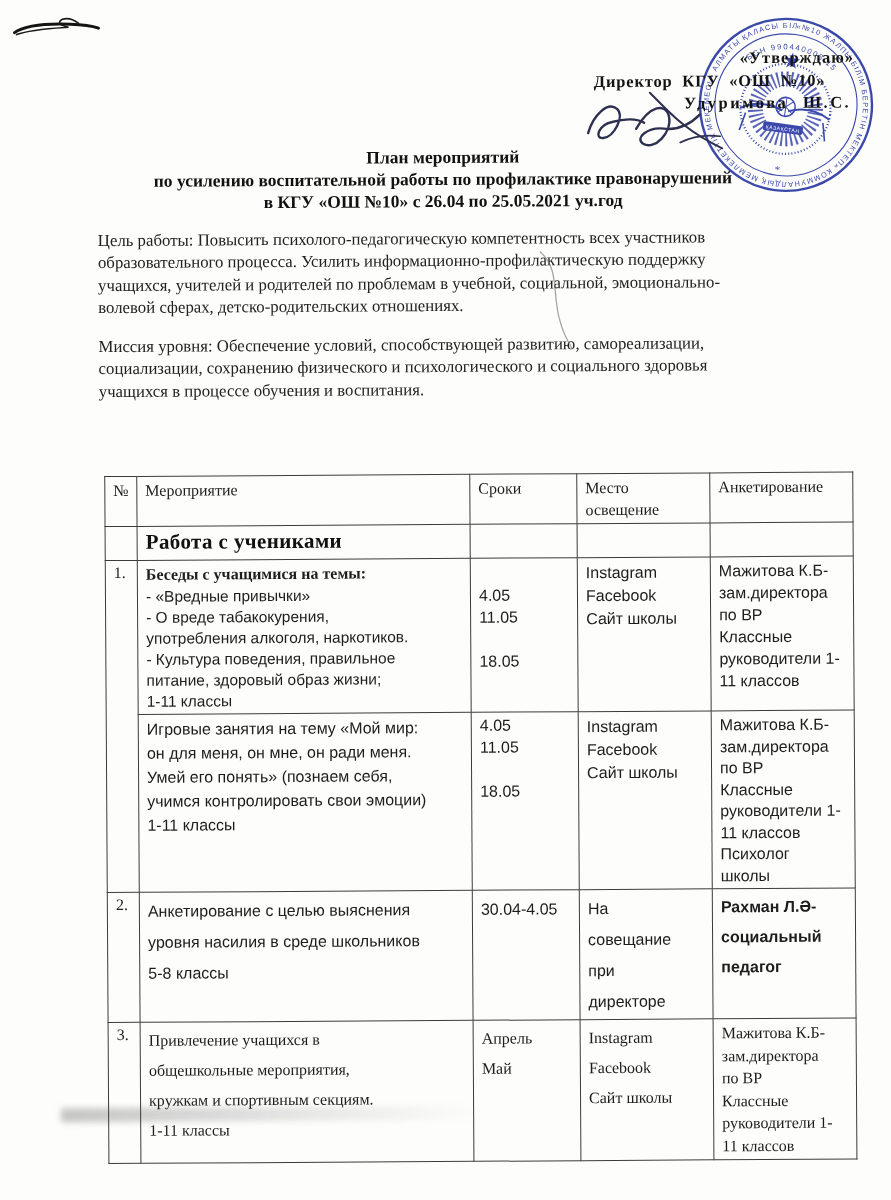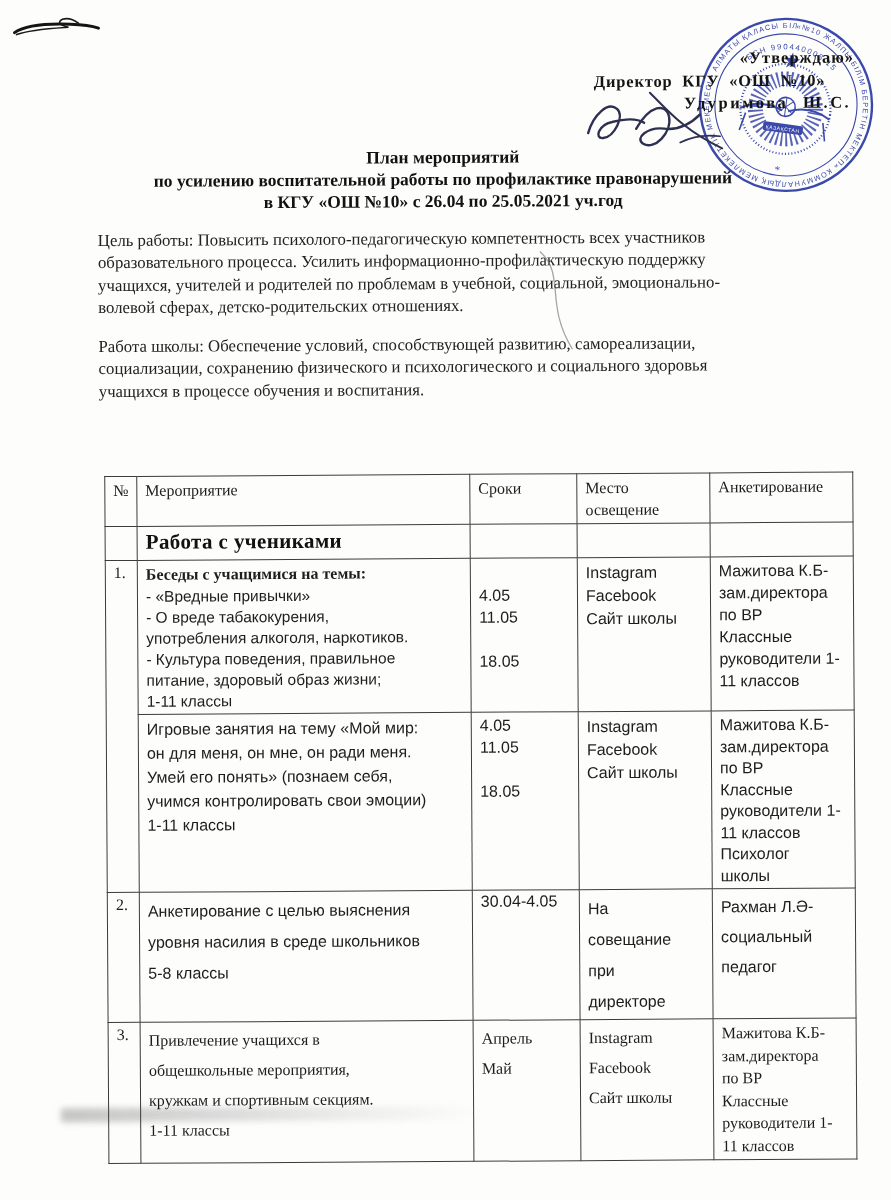--- a/index.html
+++ b/index.html
@@ -44,21 +44,21 @@
   td.section-cell{padding-left:26px;}
   .section-title{font-weight:bold;font-size:21px;letter-spacing:0.4px;color:#111;}
   .ev-title{font-weight:bold;font-size:16px;line-height:22px;font-family:"Liberation Serif",serif;}
   .ev-items{font-size:15.5px;line-height:21px;}
   .lh22{line-height:22px;font-size:15.5px;}
   .lh23{line-height:23px;font-size:15.5px;}
   .lh24{line-height:24px;font-size:15.5px;}
   .lh21{line-height:21.5px;font-size:15.5px;}
   .r2ev{line-height:31px;font-size:16px;}
   .r2place{line-height:31px;font-size:15.5px;}
-  .r2resp{line-height:30px;font-size:15.5px;}
+  .r2resp{line-height:30px;font-size:15.5px;font-weight:bold;}
   .r3ev{line-height:30px;font-size:16.5px;}
   .r3cell{line-height:30px;font-size:16px;margin-top:20px;}
   .r3resp{line-height:22.5px;font-size:16px;}
   .pt26{padding-top:26px !important;}
   .pt2{padding-top:2px !important;}
 
   
   .stamp{left:698px;top:16px;width:182px;height:182px;z-index:1;opacity:0.92;}
   
   .sig{left:583px;top:86px;width:165px;height:80px;z-index:2;}
@@ -141,21 +141,21 @@
     </div>
 
     <div class="abs para para-goal">
       <span class="bold">Цель работы</span><span class="prelines">: Повысить психолого-педагогическую компетентность всех участников
 образовательного процесса. Усилить информационно-профилактическую поддержку
 учащихся, учителей и родителей по проблемам в учебной, социальной, эмоционально-
 волевой сферах, детско-родительских отношениях.</span>
     </div>
 
     <div class="abs para para-mission">
-      <span class="bold">Работа школы:</span><span class="prelines"> Обеспечение условий, способствующей развитию, самореализации,
+      <span class="bold">Миссия уровня:</span><span class="prelines"> Обеспечение условий, способствующей развитию, самореализации,
 социализации, сохранению физического и психологического и социального здоровья
 учащихся в процессе обучения и воспитания.</span>
     </div>
 
     <div class="abs scanshadow"></div>
 
     <table class="doc">
       <colgroup>
         <col style="width:32px">
           <col style="width:333px">
@@ -226,21 +226,21 @@
 руководители 1-
 11 классов
 Психолог
 школы</td>
         </tr>
         <tr style="height:118px;">
           <td>2.</td>
           <td class="sans prelines r2ev">Анкетирование с целью выяснения
 уровня насилия в среде школьников
 5-8 классы</td>
-          <td class="sans lh22" style="padding-top:0;">30.04-4.05</td>
+          <td class="sans lh22" style="padding-top:8px;">30.04-4.05</td>
           <td class="sans prelines r2place">На
 совещание
 при
 директоре</td>
           <td class="sans prelines r2resp">Рахман Л.Ә-
 социальный
 педагог</td>
         </tr>
         <tr style="height:130px;">
           <td>3.</td>

